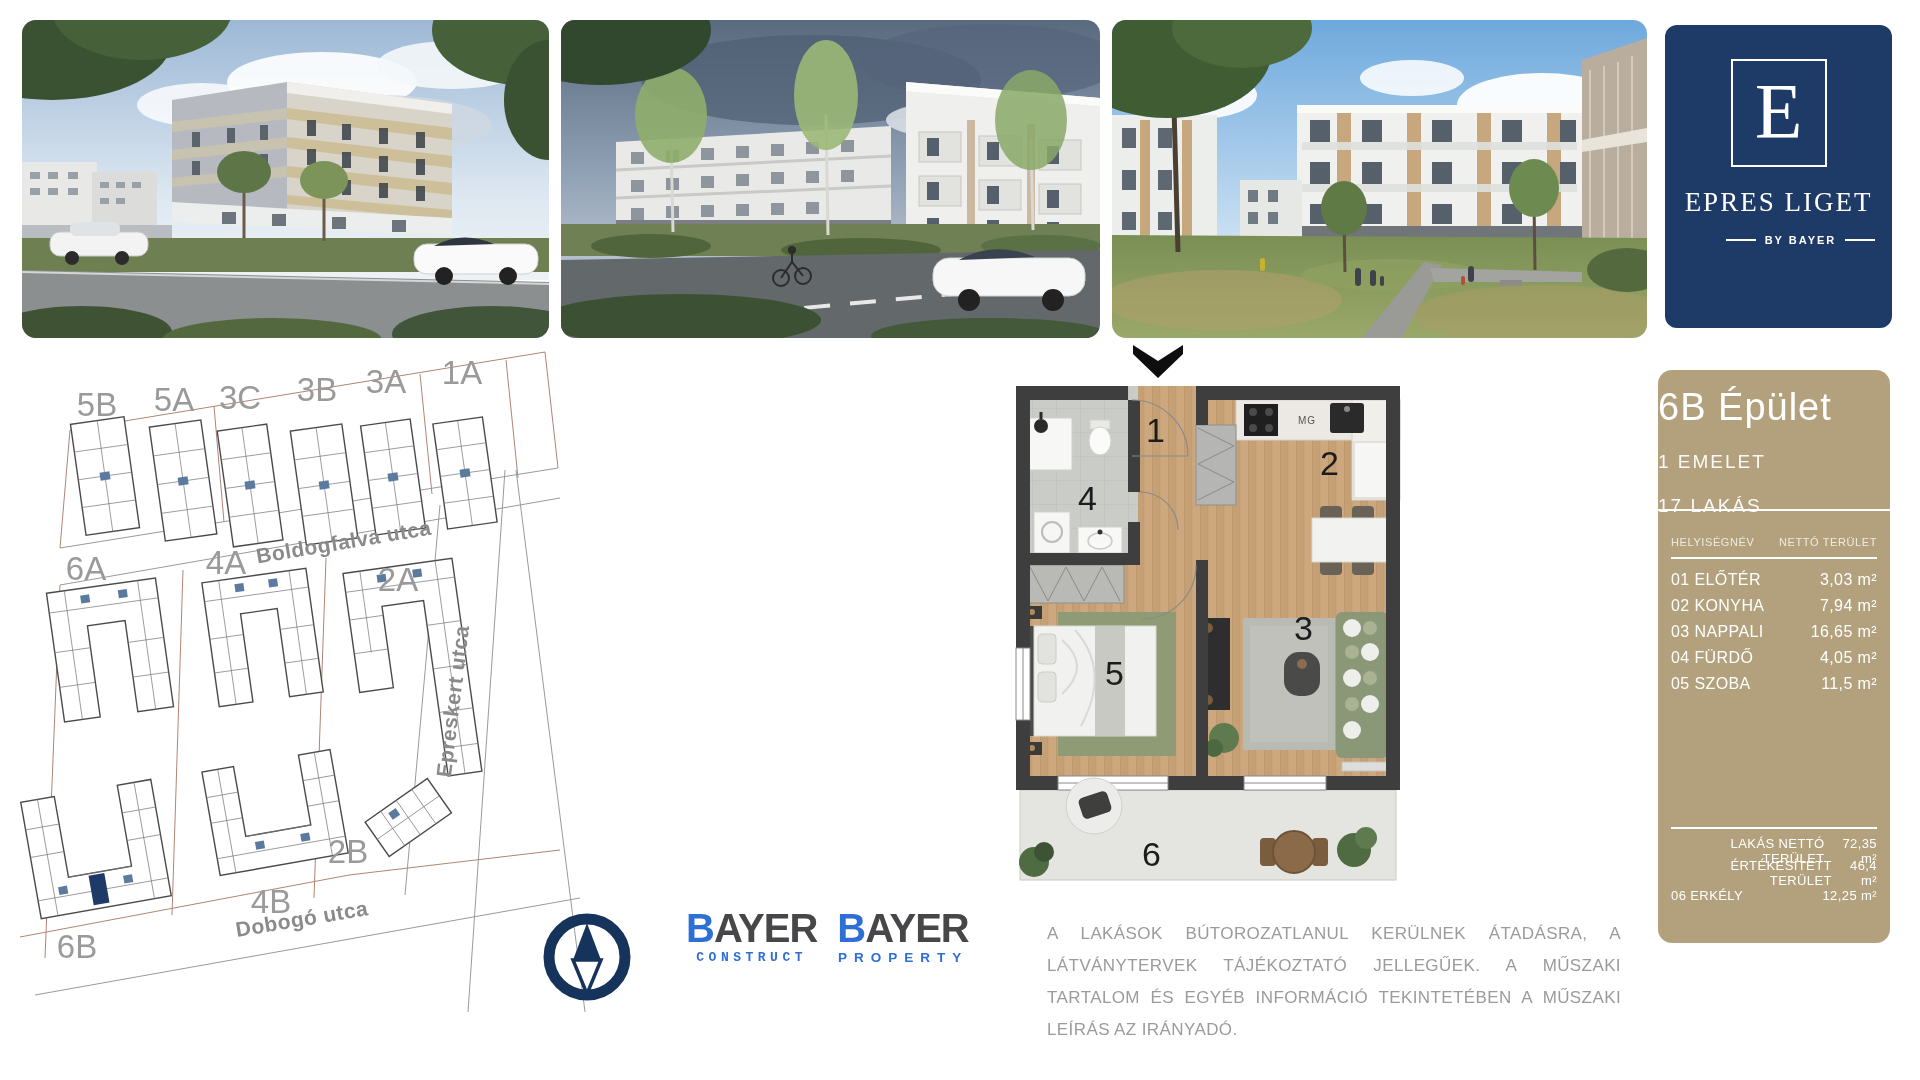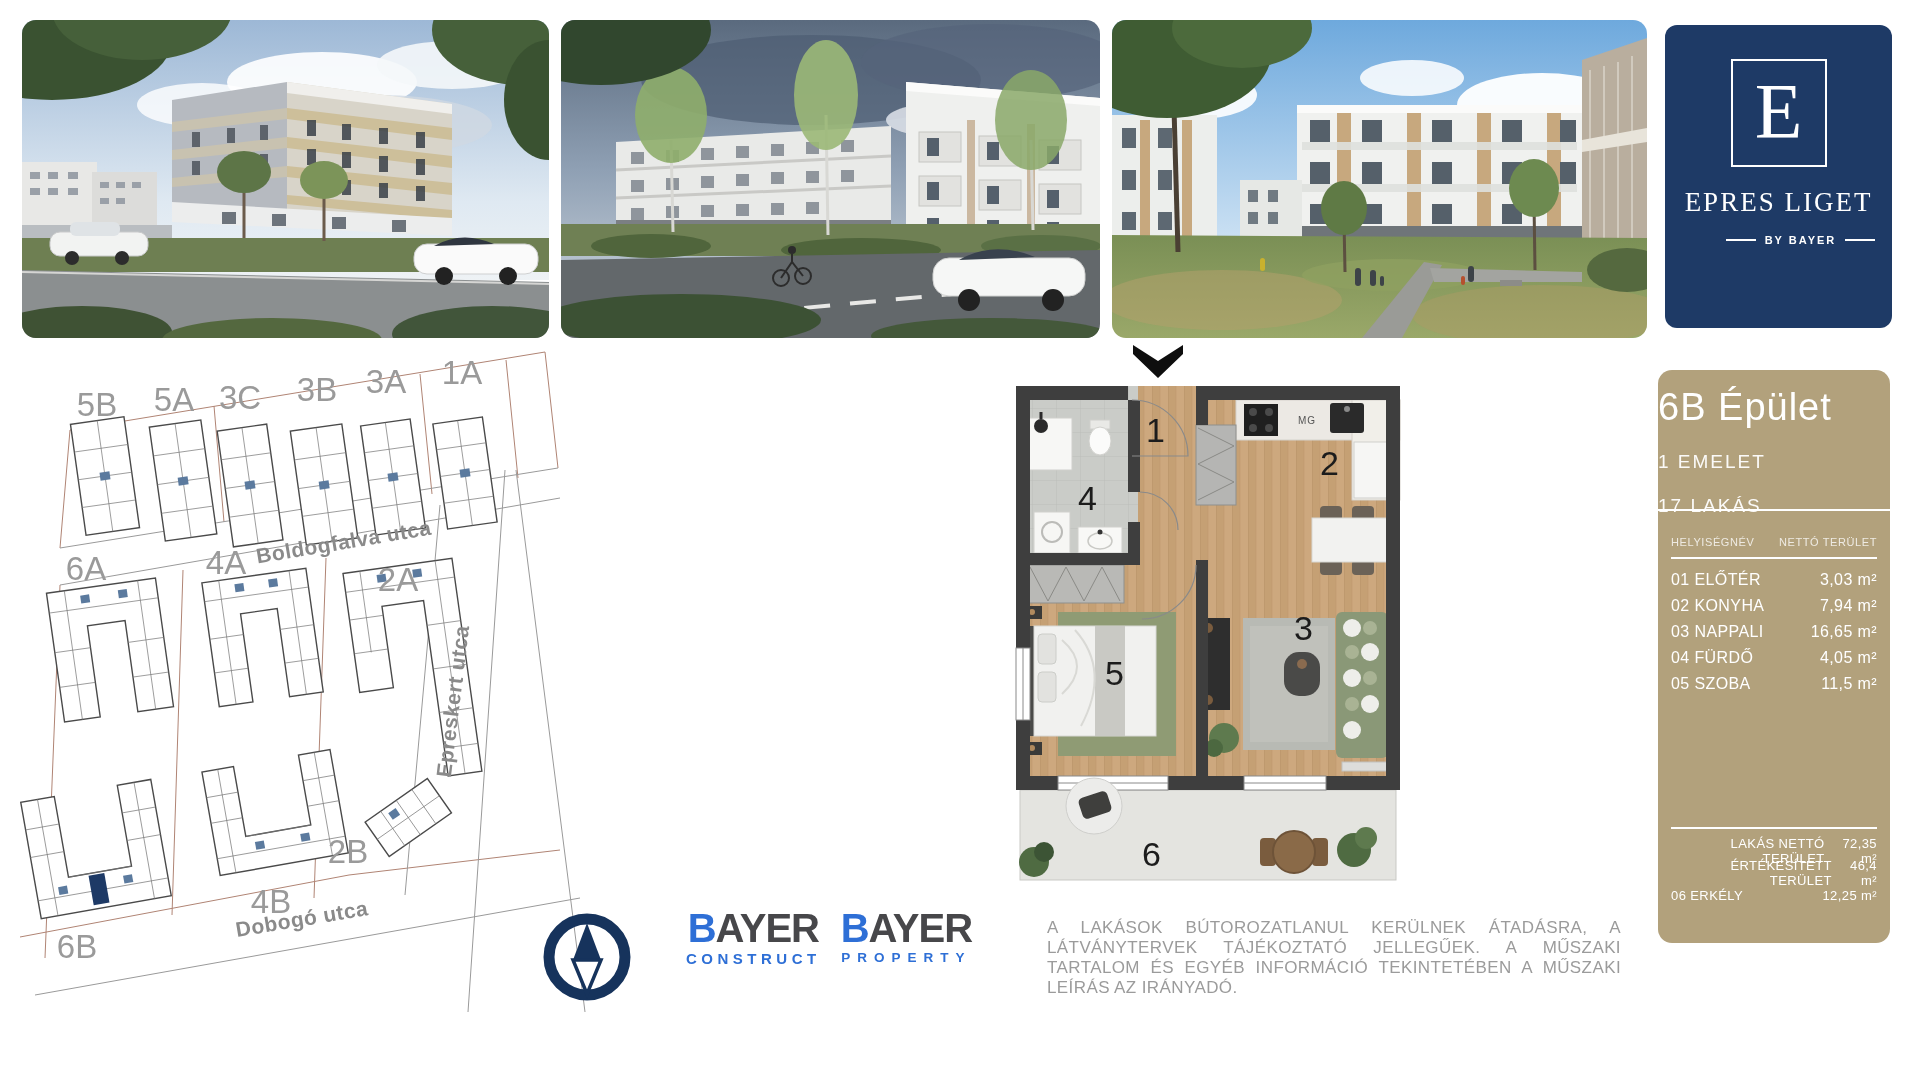--- a/index.html
+++ b/index.html
@@ -35,25 +35,25 @@
   .ip-bottom{position:absolute;top:448px;left:13px;right:13px;}
   .ip-bottom .ip-row{height:22px;font-size:13px;text-align:right;}
   .ip-bottom .ip-rows{margin-top:11px;}
 
   
   .bayer-wrap{position:absolute;left:686px;top:903px;display:flex;gap:20px;margin-top:6px;}
   .bayer-logo{text-align:center;}
   .bayer-word{font-size:40px;font-weight:800;line-height:.95;letter-spacing:-1px;color:#47474a;}
   .bayer-word .b{color:#2e6fd6;}
   .bayer-sub{font-weight:700;color:#2e6fd6;margin-top:3px;}
-  .sub-construct{font-size:15px;letter-spacing:4.5px;}
+  .sub-construct{font-size:13px;letter-spacing:4.5px;font-family:Liberation Mono, monospace;}
   .sub-property{font-size:13.5px;letter-spacing:7px;}
 
   
-  .disclaimer{position:absolute;left:1047px;top:901px;width:574px;font-size:17px;line-height:20px;color:#9b9b9b;text-align:justify;letter-spacing:.4px;}
+  .disclaimer{position:absolute;left:1047px;top:901px;width:574px;font-size:17px;line-height:32px;color:#9b9b9b;text-align:justify;letter-spacing:.4px;}
 
   .map-svg{position:absolute;left:15px;top:350px;width:695px;height:670px;}
   .plan-svg{position:absolute;left:1010px;top:340px;width:396px;height:548px;}
 
   .map-label{font-size:33px;fill:#9a9a9a;}
   .street-label{font-size:21px;font-weight:700;fill:#8a8a8a;letter-spacing:.5px;}
   .room-num{font-size:34px;fill:#1c1c1c;}
   .mg-label{font-size:10px;fill:#555;letter-spacing:1px;}
   .bld{fill:#ffffff;stroke:#4a4a4a;stroke-width:1.4;}
   .bld-line{stroke:#7a7a7a;stroke-width:.7;fill:none;}

